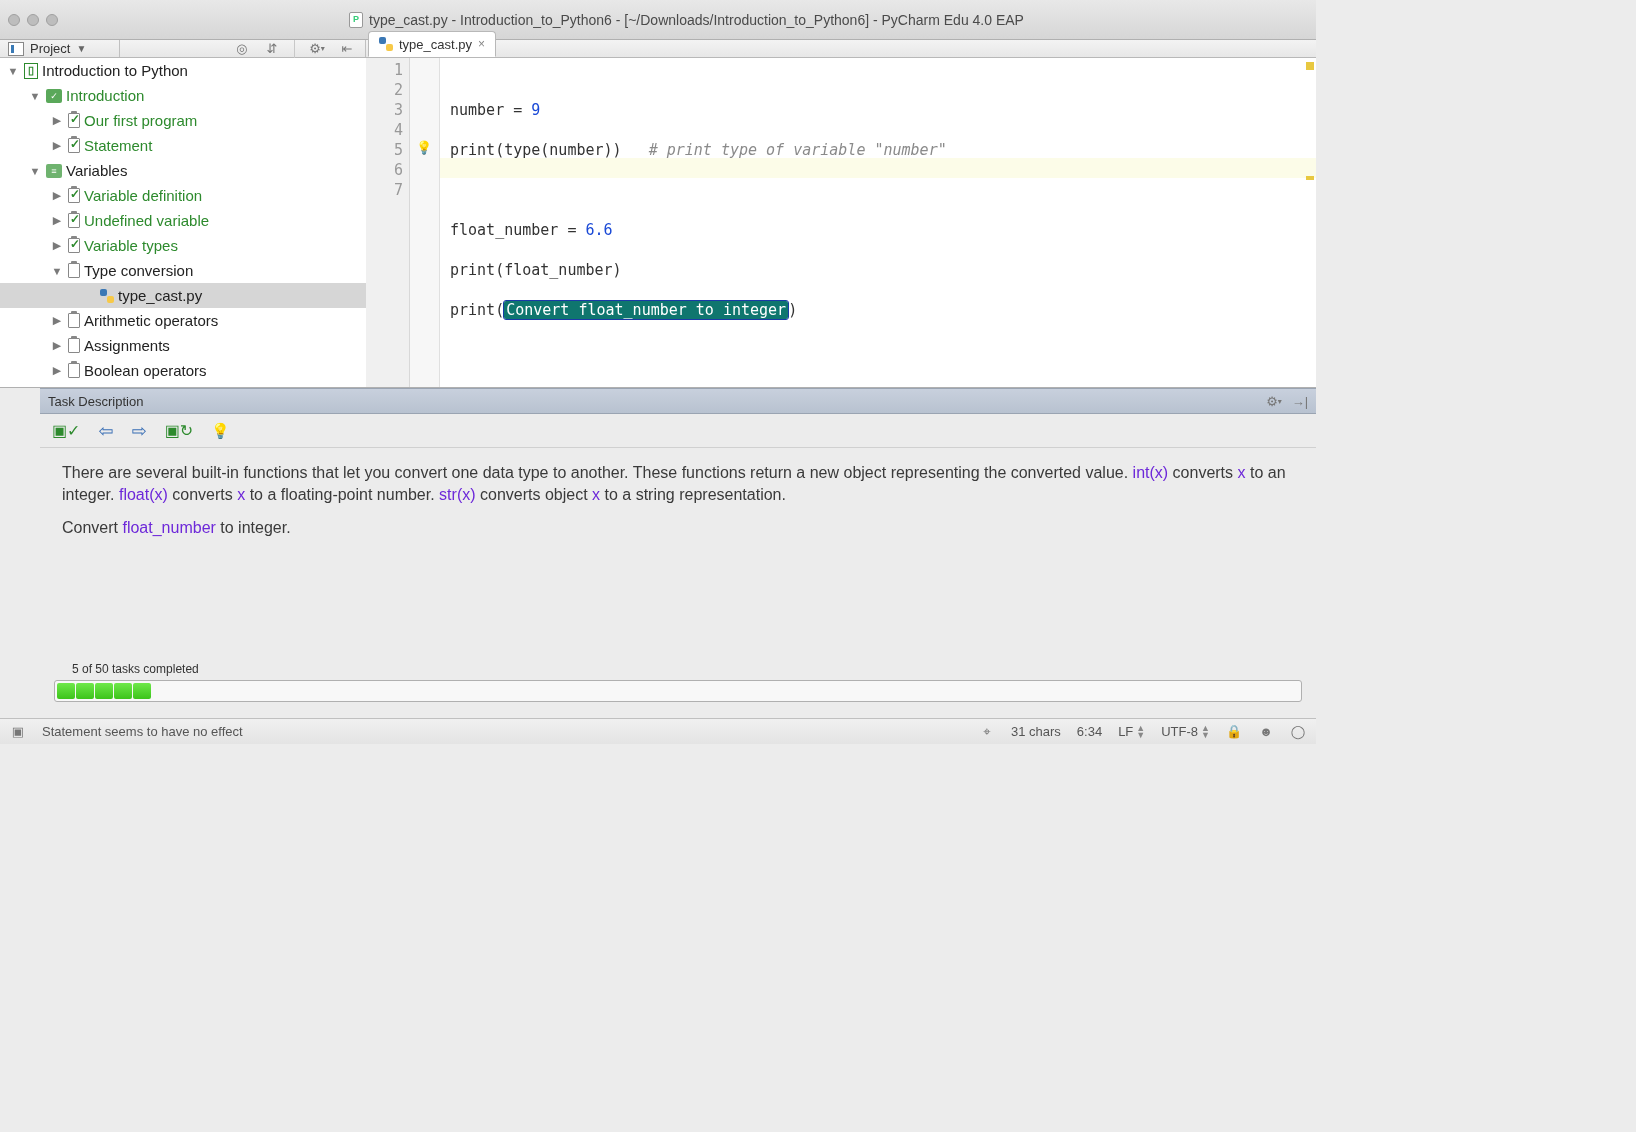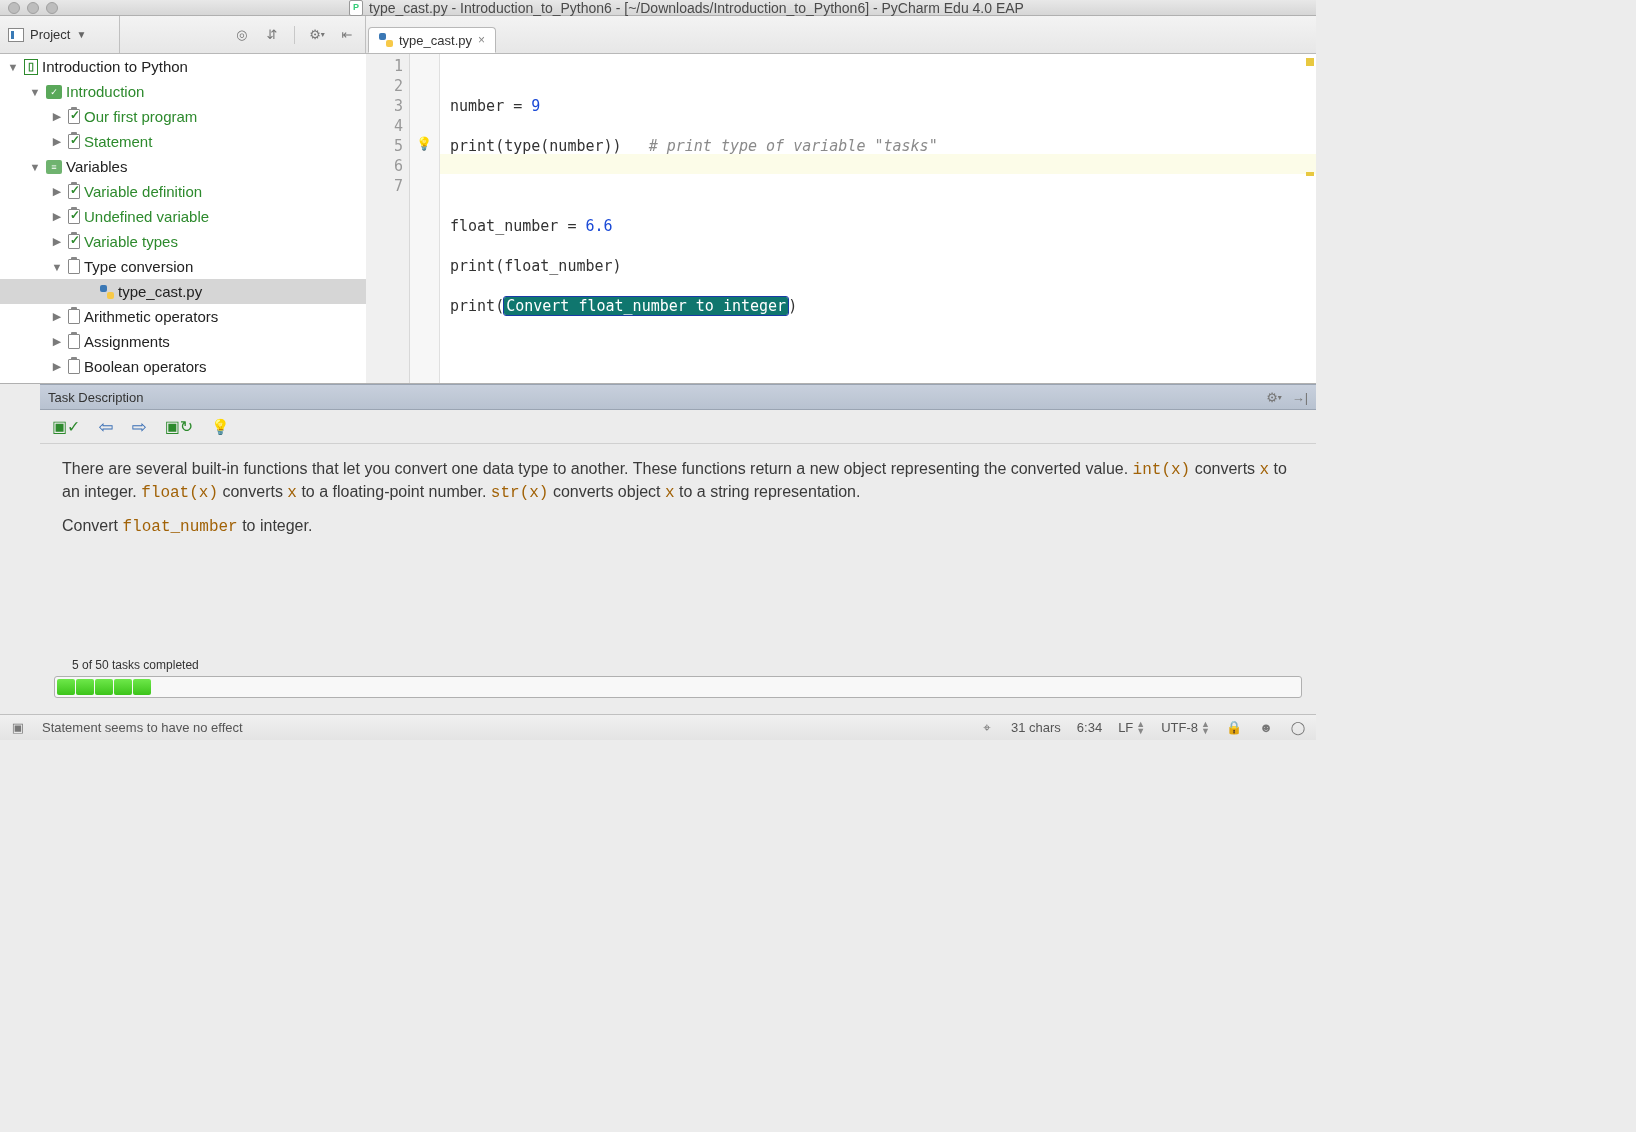--- a/index.html
+++ b/index.html
@@ -6,35 +6,35 @@
 body {
   font-family: -apple-system, "Helvetica Neue", Arial, sans-serif;
   font-size: 13px;
   background: #ececec;
   width: 1316px;
   height: 910px;
   overflow: hidden;
   color: #333;
 }
 .titlebar {
-  height: 16px;
+  height: 40px;
   background: linear-gradient(#e8e8e8, #d6d6d6);
   border-bottom: 1px solid #b0b0b0;
   display: flex;
   align-items: center;
   padding: 0 8px;
   gap: 7px;
 }
 .tb-dot { width: 12px; height: 12px; border-radius: 50%; background: #bdbdbd; border: 1px solid #a0a0a0; }
 .tb-title { flex: 1; text-align: center; font-size: 14px; color: #4a4a4a; display: flex; align-items: center; justify-content: center; gap: 6px; }
 .fileicon { width: 14px; height: 16px; background: #fff; border: 1px solid #999; border-radius: 2px; position: relative; }
 .fileicon::after { content: "P"; font-size: 9px; color: #3c7; position: absolute; left: 3px; top: 1px; font-weight: bold; }
 
 .toolbar-row {
-  height: 38px;
+  height: 18px;
   background: linear-gradient(#f3f3f3, #e7e7e7);
   border-bottom: 1px solid #b8b8b8;
   display: flex;
   align-items: stretch;
 }
 .proj-combo {
   width: 120px;
   display: flex;
   align-items: center;
   padding: 0 8px;
@@ -113,21 +113,21 @@
   display: flex; align-items: center; padding: 0 8px;
   font-size: 13px; color: #333;
 }
 .task-header .spacer { flex:1; }
 .task-tools {
   height: 34px; background: #ececec; border-bottom: 1px solid #d0d0d0;
   display:flex; align-items:center; gap:18px; padding: 0 12px;
 }
 .task-tools svg, .task-tools span { color:#4a6; }
 .task-body { padding: 14px 22px; font-size: 16px; color: #3a3a3a; line-height: 1.4; height: 204px; overflow:auto;}
-.task-body code { font-family: Liberation Mono, monospace; color: #a16207; }
+.task-body code { font-family: Liberation Sans, sans-serif; color: #6d28d9; }
 .progress-wrap { padding: 10px 14px 16px; }
 .progress-label { font-size: 12px; color:#333; margin-bottom:4px; padding-left:18px;}
 .progress-bar { height: 22px; border:1px solid #b0b0b0; border-radius:3px; background:#f8f8f8; display:flex; align-items:center; padding:2px; gap:1px;}
 .progress-seg { width:18px; height:16px; background: linear-gradient(#6ee84a,#3cc41a); border-radius:2px;}
 
 .statusbar {
   height: 26px; background: linear-gradient(#f0f0f0,#e4e4e4); border-top:1px solid #c0c0c0;
   display:flex; align-items:center; padding:0 10px; font-size:13px; color:#555; gap:16px;
 }
 .statusbar .flex { flex:1; }
@@ -251,21 +251,21 @@
       <div>5</div>
       <div>6</div>
       <div>7</div>
     </div>
     <div class="gutter-extra">
       <span class="bulb">💡</span>
     </div>
     <div class="code">
       <div class="line6bg"></div>
 <div style="position:relative"><span>number = </span><span class="kw-num">9</span></div>
-<div style="position:relative"><span>print(type(number))   </span><span class="cmt"># print type of variable "tasks"</span></div>
+<div style="position:relative"><span>print(type(number))   </span><span class="cmt"># print type of variable "number"</span></div>
 <div style="position:relative"> </div>
 <div style="position:relative"><span>float_number = </span><span class="kw-num">6.6</span></div>
 <div style="position:relative"><span>print(float_number)</span></div>
 <div style="position:relative"><span>print(</span><span class="placeholder">Convert float_number to integer</span><span>)</span></div>
 <div style="position:relative"> </div>
       <div class="err-strip"></div>
       <div class="warn-strip"></div>
     </div>
   </div>
 </div>

